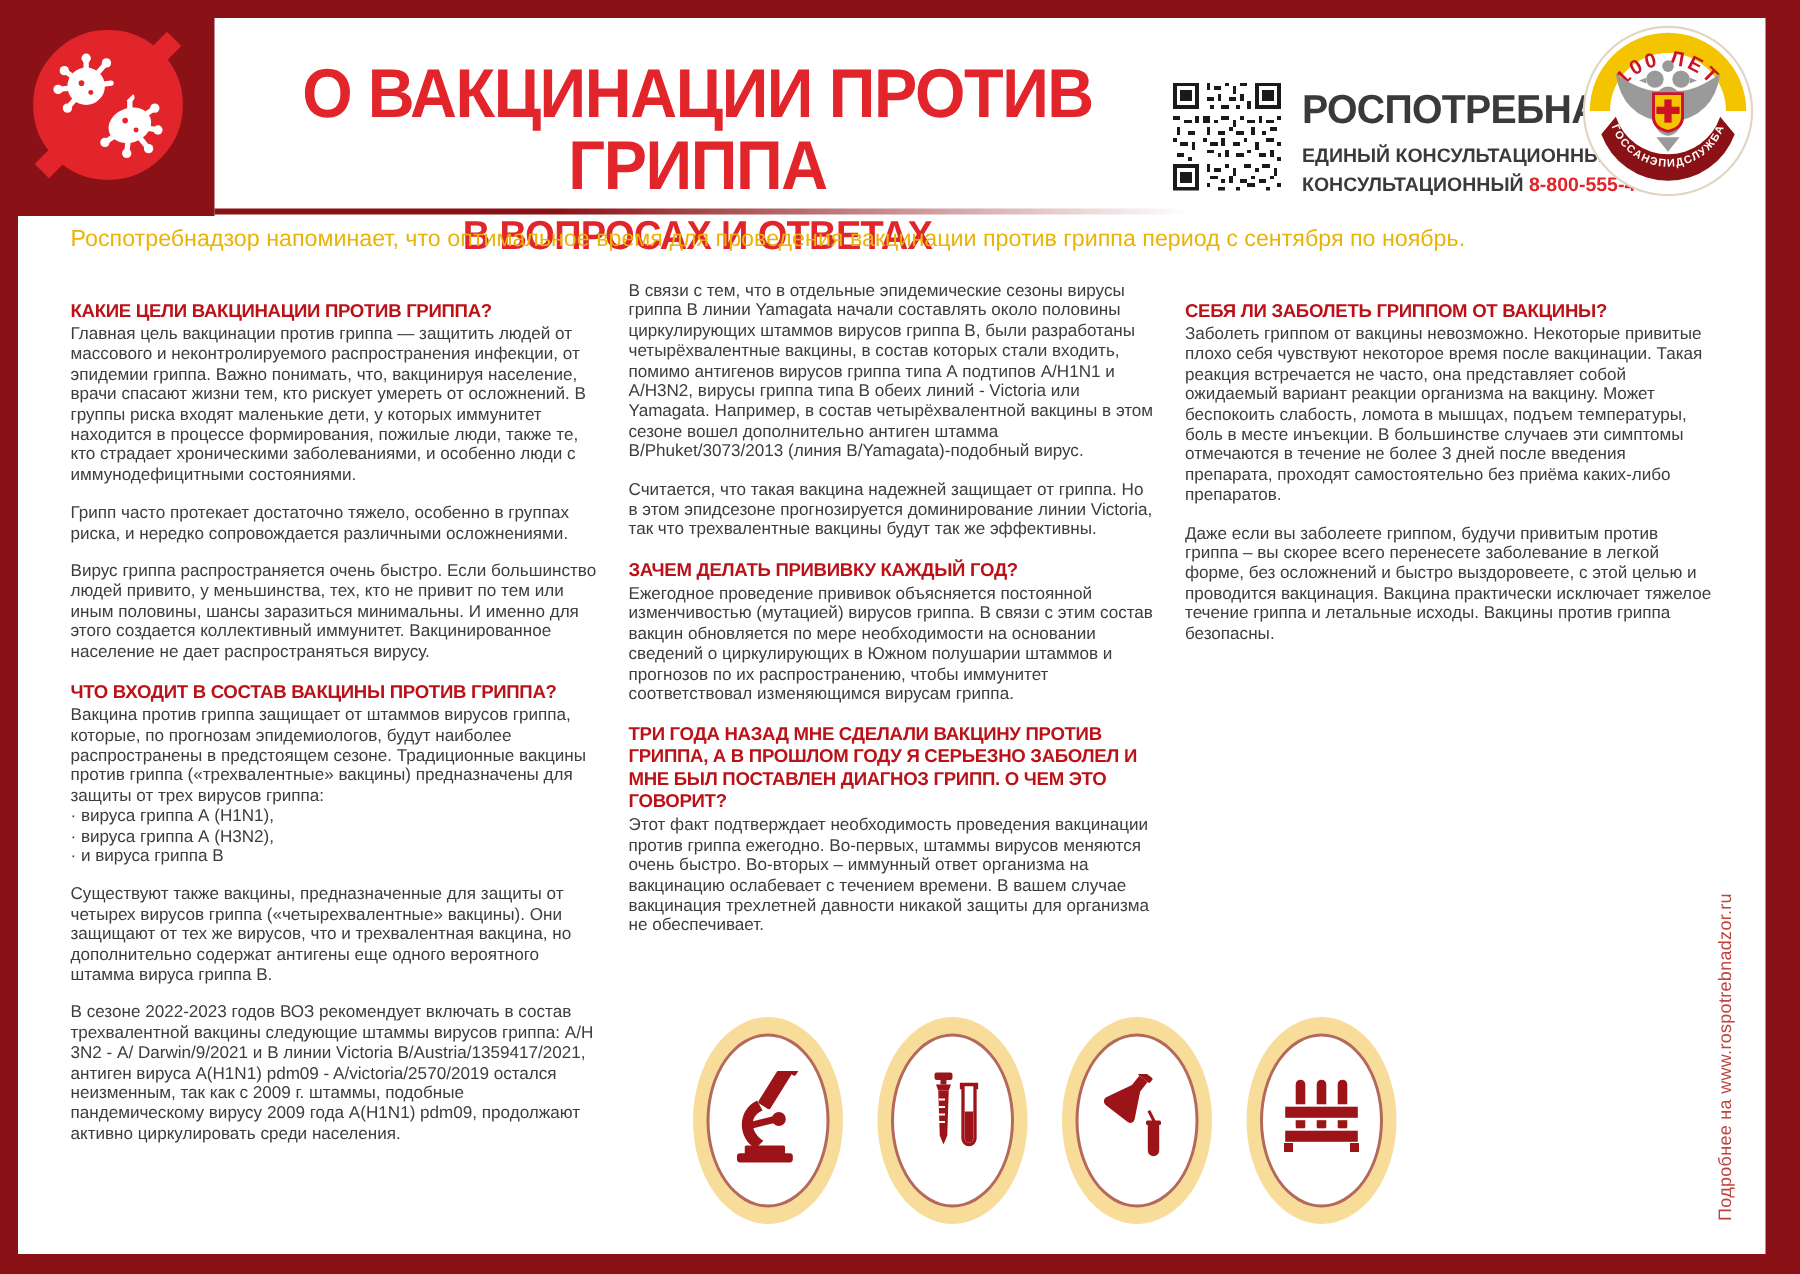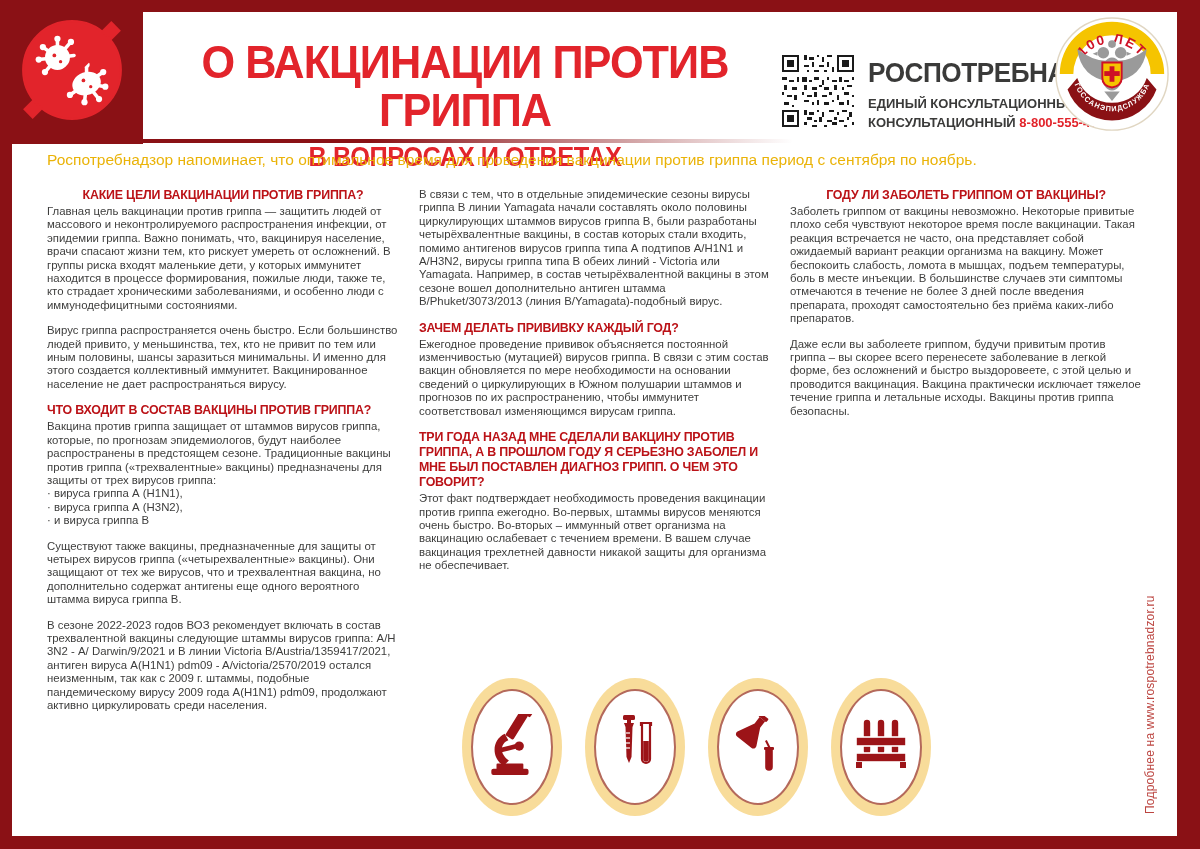--- a/index.html
+++ b/index.html
@@ -26,21 +26,21 @@
   .head-rule{position:absolute;left:143px;top:139px;width:650px;height:4px;
              background:linear-gradient(to right,#8A1115 0%,#8A1115 35%,rgba(138,17,21,0) 100%);}
   .intro{position:absolute;left:47px;top:151px;width:1050px;font-size:15.5px;color:#eab308;}
   
   .col{position:absolute;top:188px;width:352px;font-size:11.4px;line-height:13.4px;color:#3D3D3C;}
   .col-1{left:47px;}
   .col-2{left:419px;}
   .col-3{left:790px;}
   .col p{margin:0 0 12px;white-space:pre-line;}
   .col h3{margin:12px 0 2px;font-size:12.4px;line-height:15px;color:#BB1217;letter-spacing:-.2px;}
-  .col h3:first-child{margin-top:0;text-align:center;}
+  .col h3:first-child{margin-top:12px;}
   .col .lead{font-weight:normal;}
   .imp{color:#D6232A;}
   .imp b{color:#D6232A;}
   .cta{color:#ffffff;font-weight:bold;font-size:12.4px;line-height:15px;margin-top:16px;white-space:pre-line;}
   
   .badge{position:absolute;width:100px;height:138px;border-radius:50%;background:#F8DC9A;
          display:flex;align-items:center;justify-content:center;}
   .badge-in{width:78px;height:112px;border-radius:50%;background:#fff;border:2px solid #B4695B;
             display:flex;align-items:center;justify-content:center;}
   .b1{left:462px;top:678px;}
@@ -242,40 +242,42 @@
   </svg>
 </span>
 
 <div class="head-rule"></div>
 
 <div class="intro">Роспотребнадзор напоминает, что оптимальное время для проведения вакцинации против гриппа период с сентября по ноябрь.</div>
 
 <div class="col col-1">
   <h3>КАКИЕ ЦЕЛИ ВАКЦИНАЦИИ ПРОТИВ ГРИППА?</h3>
   <p>Главная цель вакцинации против гриппа — защитить людей от массового и неконтролируемого распространения инфекции, от эпидемии гриппа. Важно понимать, что, вакцинируя население, врачи спасают жизни тем, кто рискует умереть от осложнений. В группы риска входят маленькие дети, у которых иммунитет находится в процессе формирования, пожилые люди, также те, кто страдает хроническими заболеваниями, и особенно люди с иммунодефицитными состояниями.</p>
+  <p>Грипп часто протекает достаточно тяжело, особенно в группах риска, и нередко сопровождается различными осложнениями.</p>
   <p>Вирус гриппа распространяется очень быстро. Если большинство людей привито, у меньшинства, тех, кто не привит по тем или иным половины, шансы заразиться минимальны. И именно для этого создается коллективный иммунитет. Вакцинированное население не дает распространяться вирусу.</p>
   <h3>ЧТО ВХОДИТ В СОСТАВ ВАКЦИНЫ ПРОТИВ ГРИППА?</h3>
   <p>Вакцина против гриппа защищает от штаммов вирусов гриппа, которые, по прогнозам эпидемиологов, будут наиболее распространены в предстоящем сезоне. Традиционные вакцины против гриппа («трехвалентные» вакцины) предназначены для защиты от трех вирусов гриппа:
 · вируса гриппа А (H1N1),
 · вируса гриппа А (H3N2),
 · и вируса гриппа В</p>
   <p>Существуют также вакцины, предназначенные для защиты от четырех вирусов гриппа («четырехвалентные» вакцины). Они защищают от тех же вирусов, что и трехвалентная вакцина, но дополнительно содержат антигены еще одного вероятного штамма вируса гриппа В.</p>
   <p><span class="lead">В сезоне 2022-2023 годов ВОЗ рекомендует включать в состав трехвалентной вакцины следующие штаммы вирусов гриппа:</span><span> А/Н 3N2 - А/ Darwin/9/2021 и В линии Victoria B/Austria/1359417/2021, антиген вируса А(H1N1) pdm09 - A/victoria/2570/2019 остался неизменным, так как с 2009 г. штаммы, подобные пандемическому вирусу 2009 года A(H1N1) pdm09, продолжают активно циркулировать среди населения.</span></p>
 </div>
 
 <div class="col col-2">
   <p>В связи с тем, что в отдельные эпидемические сезоны вирусы гриппа В линии Yamagata начали составлять около половины циркулирующих штаммов вирусов гриппа В, были разработаны четырёхвалентные вакцины, в состав которых стали входить, помимо антигенов вирусов гриппа типа А подтипов А/H1N1 и А/H3N2, вирусы гриппа типа В обеих линий - Victoria или Yamagata. Например, в состав четырёхвалентной вакцины в этом сезоне вошел дополнительно антиген штамма B/Phuket/3073/2013 (линия B/Yamagata)-подобный вирус.</p>
+  <p>Считается, что такая вакцина надежней защищает от гриппа. Но в этом эпидсезоне прогнозируется доминирование линии Victoria, так что трехвалентные вакцины будут так же эффективны.</p>
   <h3>ЗАЧЕМ ДЕЛАТЬ ПРИВИВКУ КАЖДЫЙ ГОД?</h3>
   <p>Ежегодное проведение прививок объясняется постоянной изменчивостью (мутацией) вирусов гриппа. В связи с этим состав вакцин обновляется по мере необходимости на основании сведений о циркулирующих в Южном полушарии штаммов и прогнозов по их распространению, чтобы иммунитет соответствовал изменяющимся вирусам гриппа.</p>
   <h3>ТРИ ГОДА НАЗАД МНЕ СДЕЛАЛИ ВАКЦИНУ ПРОТИВ ГРИППА, А В ПРОШЛОМ ГОДУ Я СЕРЬЕЗНО ЗАБОЛЕЛ И МНЕ БЫЛ ПОСТАВЛЕН ДИАГНОЗ ГРИПП. О ЧЕМ ЭТО ГОВОРИТ?</h3>
   <p>Этот факт подтверждает необходимость проведения вакцинации против гриппа ежегодно. Во-первых, штаммы вирусов меняются очень быстро. Во-вторых – иммунный ответ организма на вакцинацию ослабевает с течением времени. В вашем случае вакцинация трехлетней давности никакой защиты для организма не обеспечивает.</p>
 </div>
 
 <div class="col col-3">
-  <h3>ГОДУ ЛИ ЗАБОЛЕТЬ ГРИППОМ ОТ ВАКЦИНЫ?</h3>
+  <h3>СЕБЯ ЛИ ЗАБОЛЕТЬ ГРИППОМ ОТ ВАКЦИНЫ?</h3>
   <p>Заболеть гриппом от вакцины невозможно. Некоторые привитые плохо себя чувствуют некоторое время после вакцинации. Такая реакция встречается не часто, она представляет собой ожидаемый вариант реакции организма на вакцину. Может беспокоить слабость, ломота в мышцах, подъем температуры, боль в месте инъекции. В большинстве случаев эти симптомы отмечаются в течение не более 3 дней после введения препарата, проходят самостоятельно без приёма каких-либо препаратов.</p>
   <p>Даже если вы заболеете гриппом, будучи привитым против гриппа – вы скорее всего перенесете заболевание в легкой форме, без осложнений и быстро выздоровеете, с этой целью и проводится вакцинация. Вакцина практически исключает тяжелое течение гриппа и летальные исходы. Вакцины против гриппа безопасны.</p>
   <div class="cta">ЗАЩИТИТЕ ОТ ГРИППА СЕБЯ И СВОИХ БЛИЗКИХ
 И БУДЬТЕ ЗДОРОВЫ!</div>
 </div>
 
 <div class="badge b1">
   <div class="badge-in">
     <span>
       <svg width="50" height="62" viewBox="0 0 48 60" fill="#9C1418">

